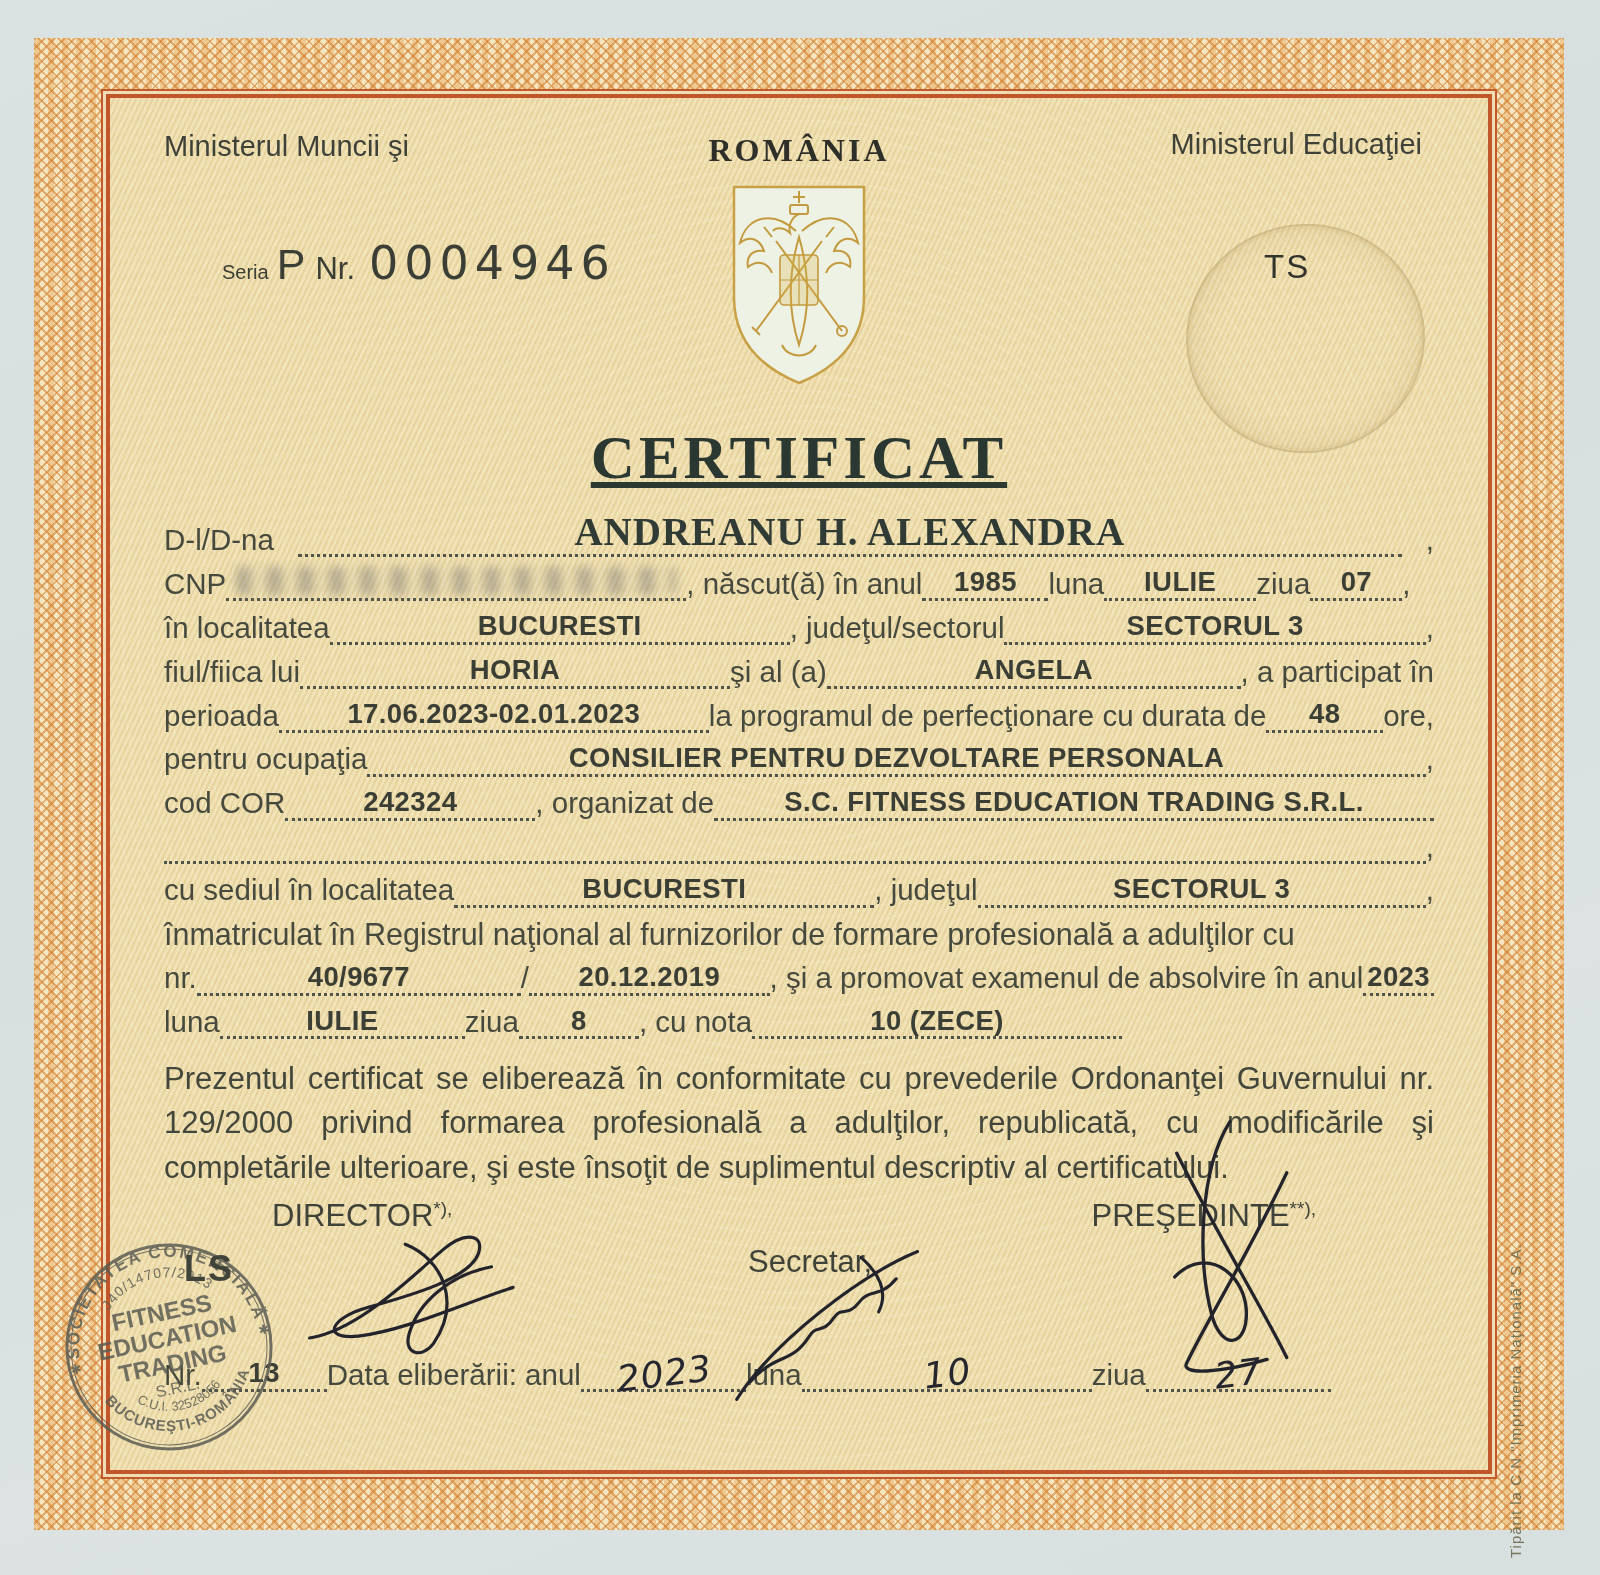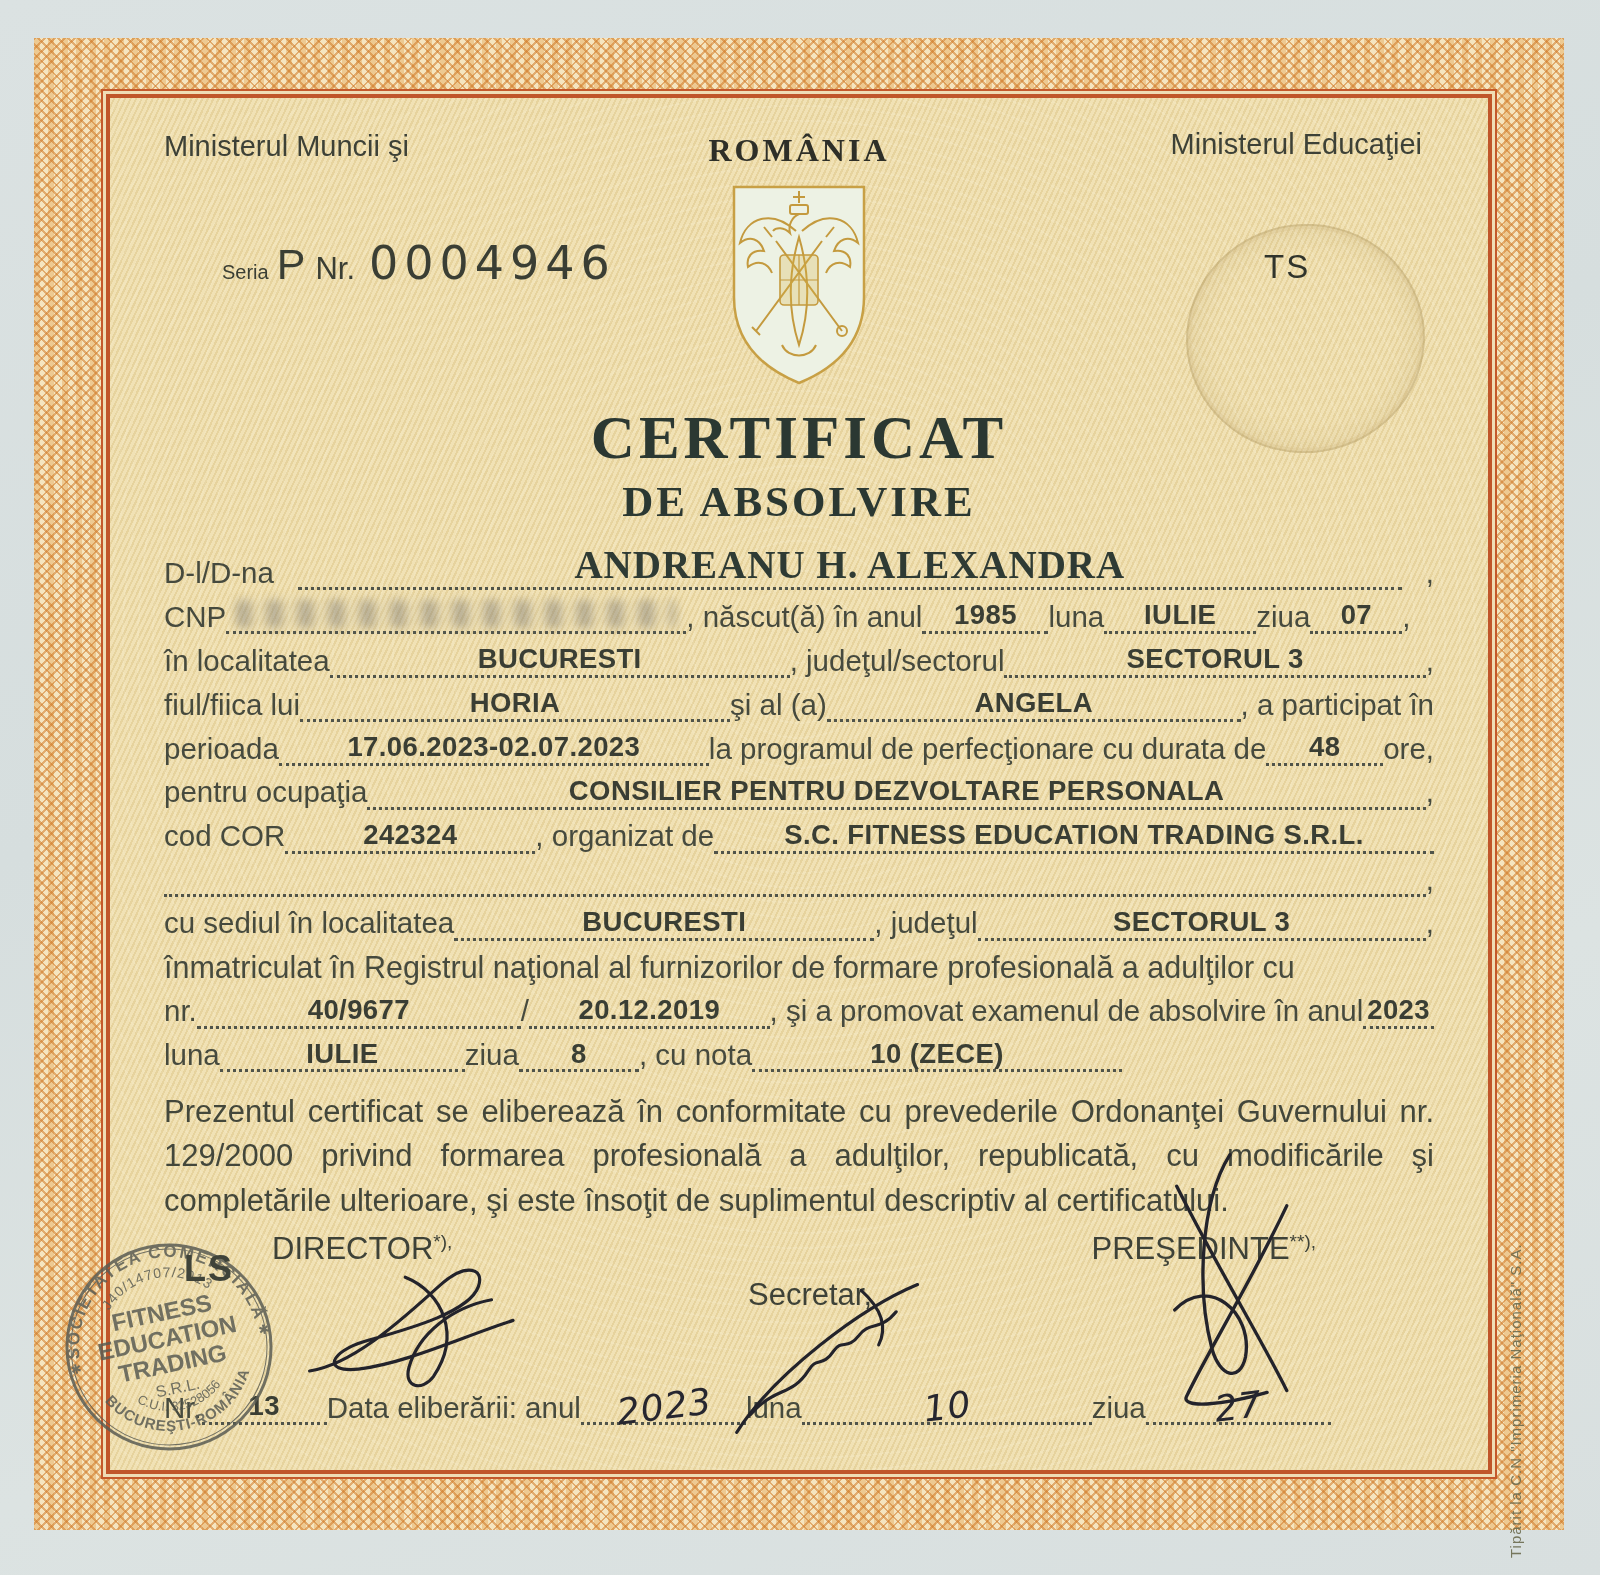--- a/index.html
+++ b/index.html
@@ -44,21 +44,21 @@
   .hdr-right{width:430px;text-align:right;padding-right:12px;box-sizing:border-box;}
   .ministry-r{font-size:29px;color:#3d4137;}
   .ts{position:absolute;left:1230px;top:210px;font-size:33px;letter-spacing:2px;color:#30342c;}
   .emboss{
     position:absolute;left:1152px;top:186px;width:235px;height:225px;border-radius:50%;
     border:2px solid rgba(176,150,94,.45);
     box-shadow:inset 0 0 0 3px rgba(214,192,140,.30), inset 0 0 30px rgba(166,140,84,.22);
     transform:rotate(-8deg);
   }
   
-  .title1{font-family:"Liberation Serif",serif;font-weight:700;text-align:center;font-size:61px;letter-spacing:4px;color:#2b3832;margin-top:8px;}
+  .title1{font-family:"Liberation Serif",serif;font-weight:700;text-align:center;font-size:61px;letter-spacing:4px;color:#2b3832;margin-top:28px;text-decoration:underline;}
   .title2{font-family:"Liberation Serif",serif;font-weight:700;text-align:center;font-size:43px;letter-spacing:3px;color:#2b3832;margin-top:4px;}
   
   .row{display:flex;align-items:flex-end;font-size:29.5px;color:#464a3e;margin-top:9px;line-height:1.16;white-space:nowrap;}
   .lbl{white-space:pre;}
   .fill{border-bottom:3px dotted #50544a;text-align:center;padding:0 4px;min-height:34px;display:flex;align-items:flex-end;justify-content:center;box-sizing:border-box;}
   .grow{flex:1;}
   .v{font-weight:700;font-size:27.5px;letter-spacing:.4px;color:#3a3e34;}
   .name-v{font-family:"Liberation Serif",serif;font-weight:700;font-size:39px;letter-spacing:1px;color:#2f3b34;}
   .cnp-blur{width:440px;height:28px;margin:0 6px 3px 6px;border-radius:5px;
     background:repeating-linear-gradient(90deg, rgba(105,105,105,.40) 0 15px, rgba(205,195,165,.18) 15px 31px);
@@ -123,21 +123,20 @@
           <rect x="56" y="76" width="38" height="50" rx="4" fill="rgba(216,178,72,0.28)" stroke="#c49a3e" stroke-width="1.6"></rect>
           <path d="M56,101 h38 M75,76 v50" stroke="#c49a3e" stroke-width="1.2"></path>
         </svg>
       </div>
       <div class="hdr-right">
         <div class="ministry-r">Ministerul Educaţiei</div>
       </div>
     </div>
 
     <div class="title1">CERTIFICAT</div>
-    <div class="title2">DE ABSOLVIRE</div>
 
     <div class="row" style="margin-top:16px;gap:24px;">
       <span class="lbl">D-l/D-na</span>
       <span class="fill grow">
           <span class="name-v">ANDREANU H. ALEXANDRA</span>
         </span>
       <span class="lbl">,</span>
     </div>
 
     <div class="row">
@@ -180,21 +179,21 @@
       <span class="lbl">şi al (a)</span>
       <span class="fill grow">
           <span class="v">ANGELA</span>
         </span>
       <span class="lbl">, a participat în</span>
     </div>
 
     <div class="row">
       <span class="lbl">perioada</span>
       <span class="fill" style="width:430px">
-          <span class="v">17.06.2023-02.07.2023</span>
+          <span class="v">17.06.2023-02.01.2023</span>
         </span>
       <span class="lbl">la programul de perfecţionare cu durata de</span>
       <span class="fill grow">
           <span class="v">48</span>
         </span>
       <span class="lbl">ore,</span>
     </div>
 
     <div class="row">
       <span class="lbl">pentru ocupaţia</span>

